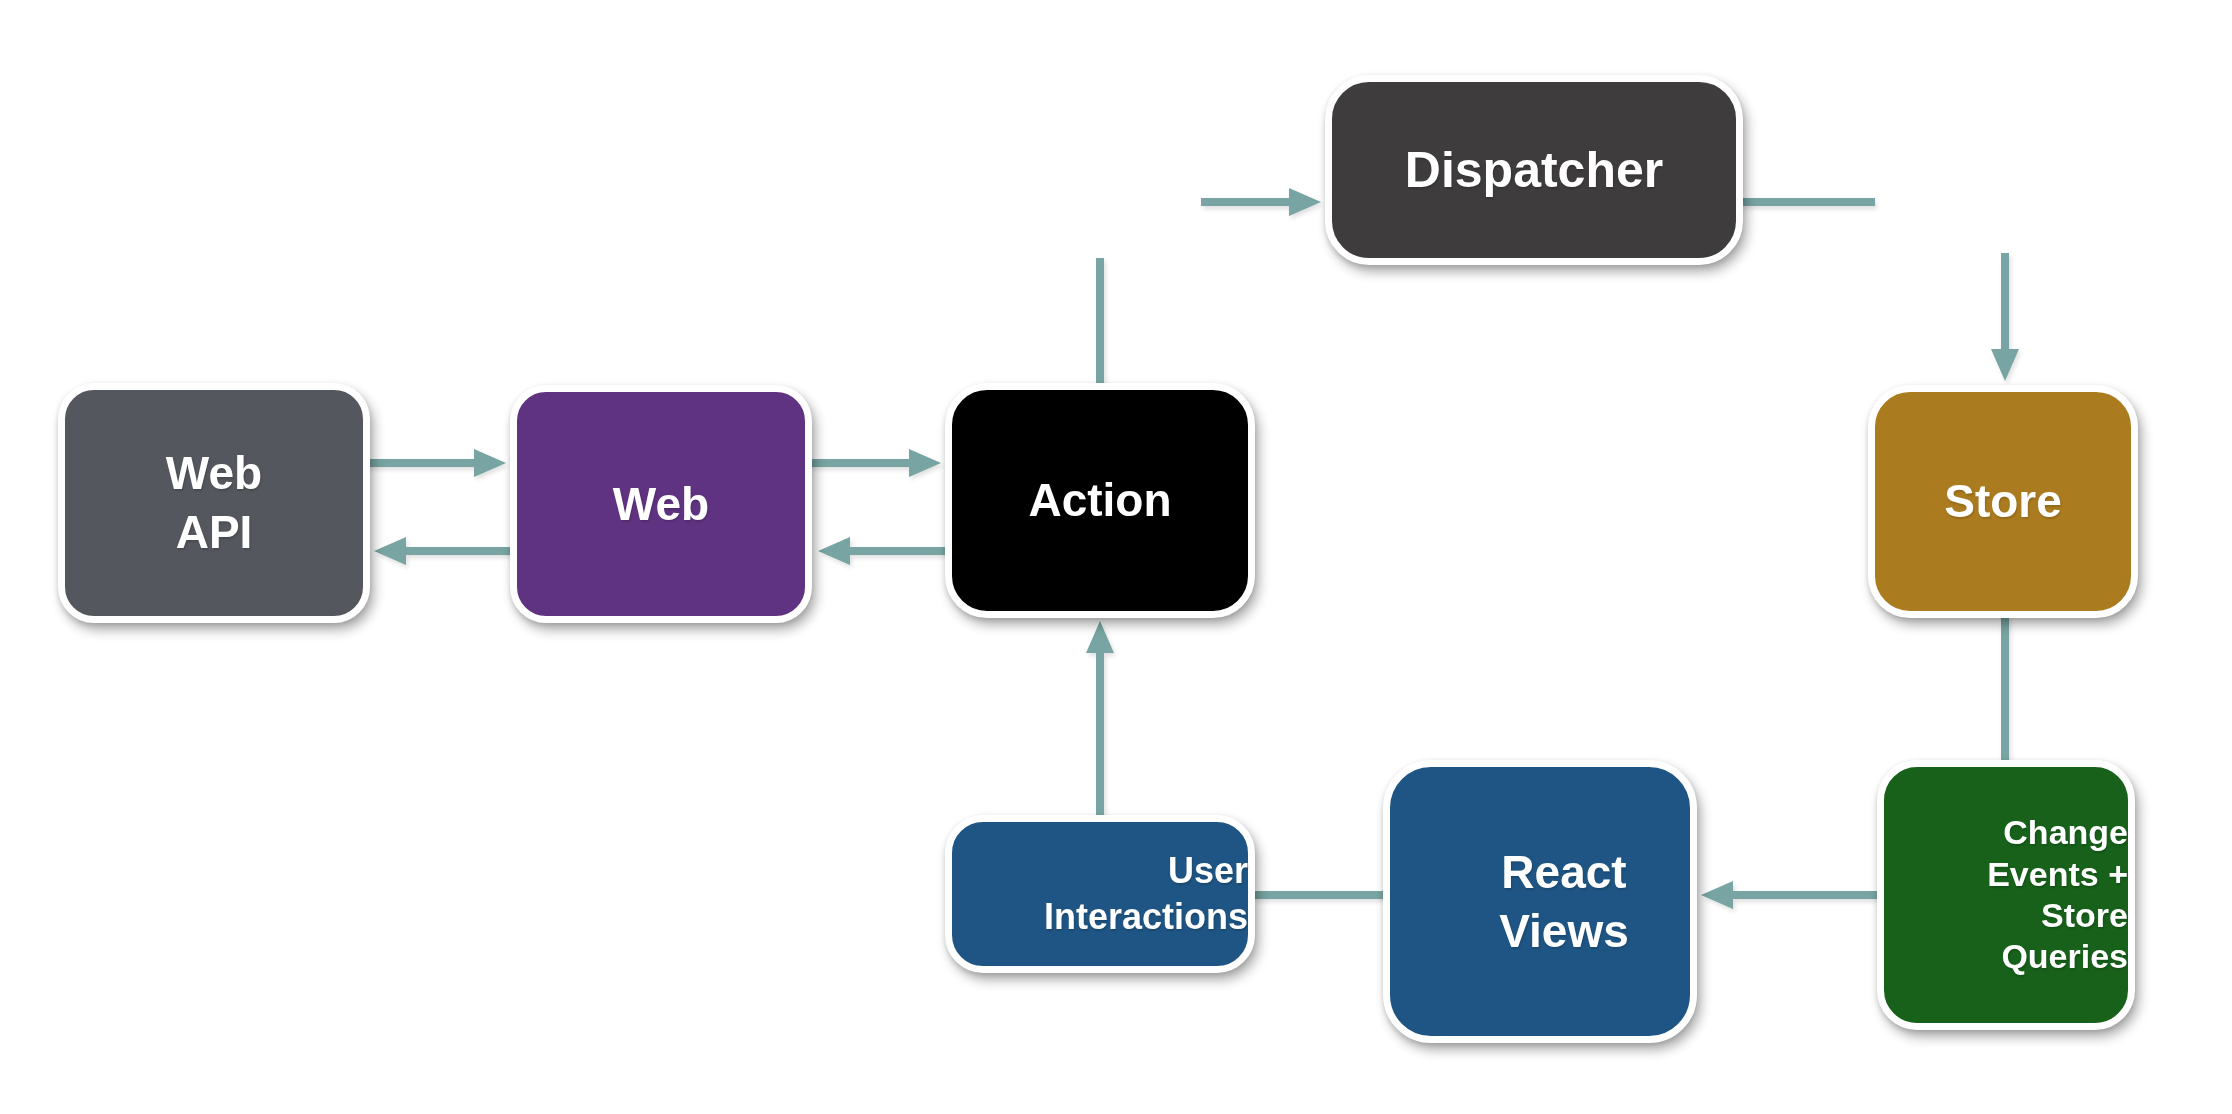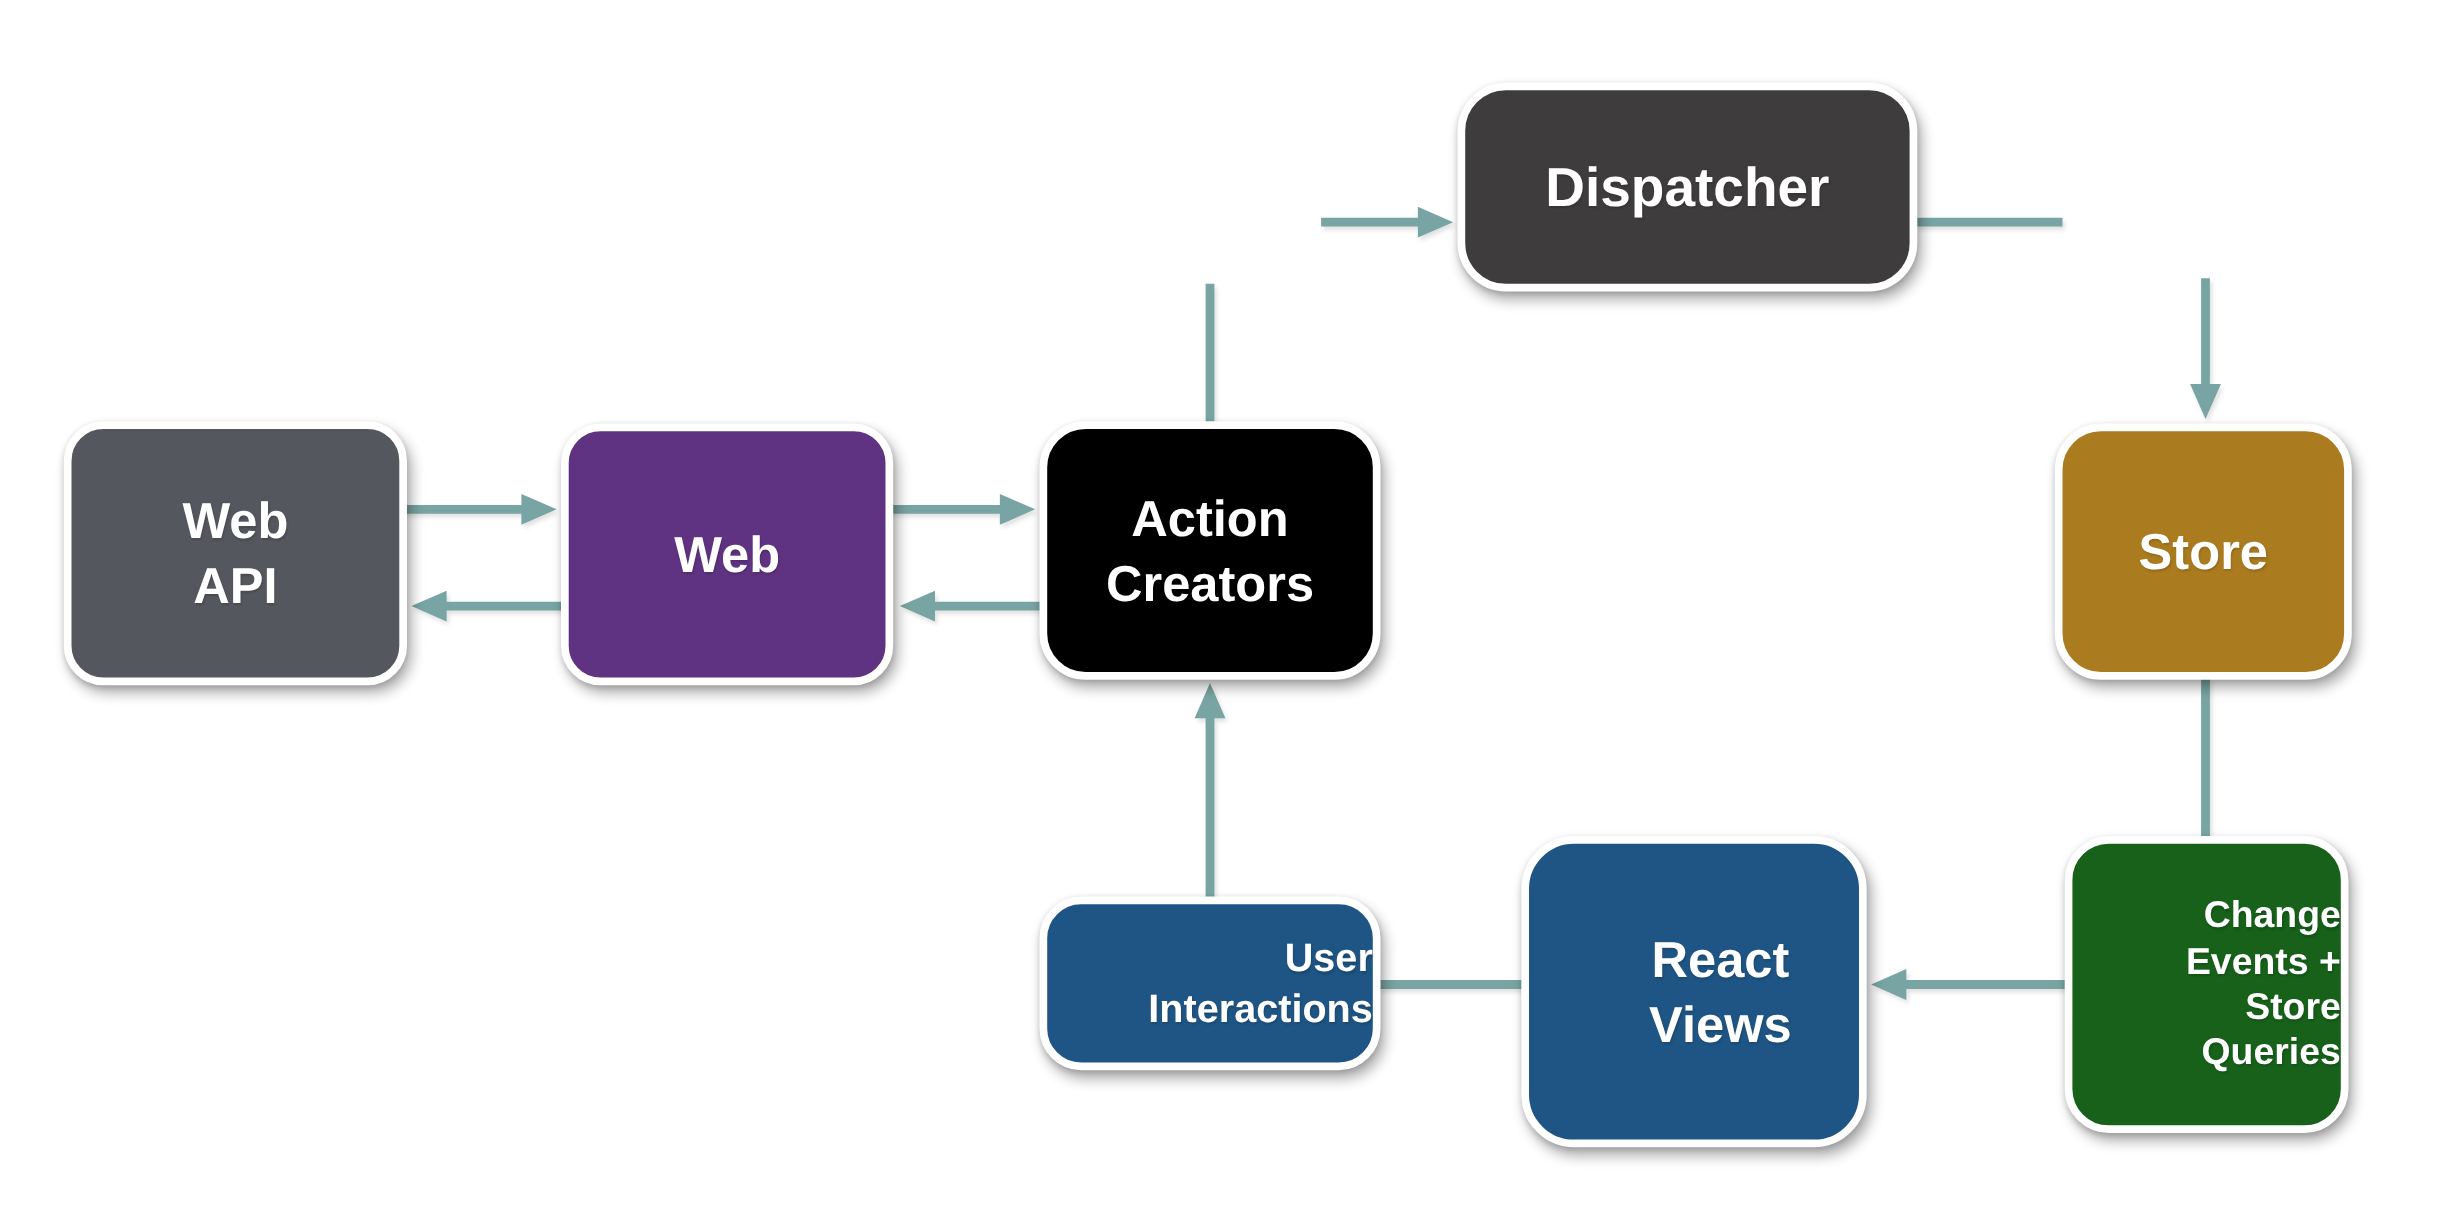--- a/index.html
+++ b/index.html
@@ -102,21 +102,20 @@
     <span class="line">Web</span>
     <span class="line">API</span>
   </div>
 
   <div class="node n-web-api-utils" style="background: rgb(96, 51, 130);">
     <span class="line">Web</span>
   </div>
 
   <div class="node n-action-creators" style="background: #000000;">
     <span class="line">Action</span>
-    <span class="line">Creators</span>
   </div>
 
 
   <div class="node n-dispatcher" style="background: rgb(63, 60, 62);">
     <span class="line">Dispatcher</span>
   </div>
 
 
   <div class="node n-store" style="background: rgb(171, 124, 31);">
     <span class="line">Store</span>

